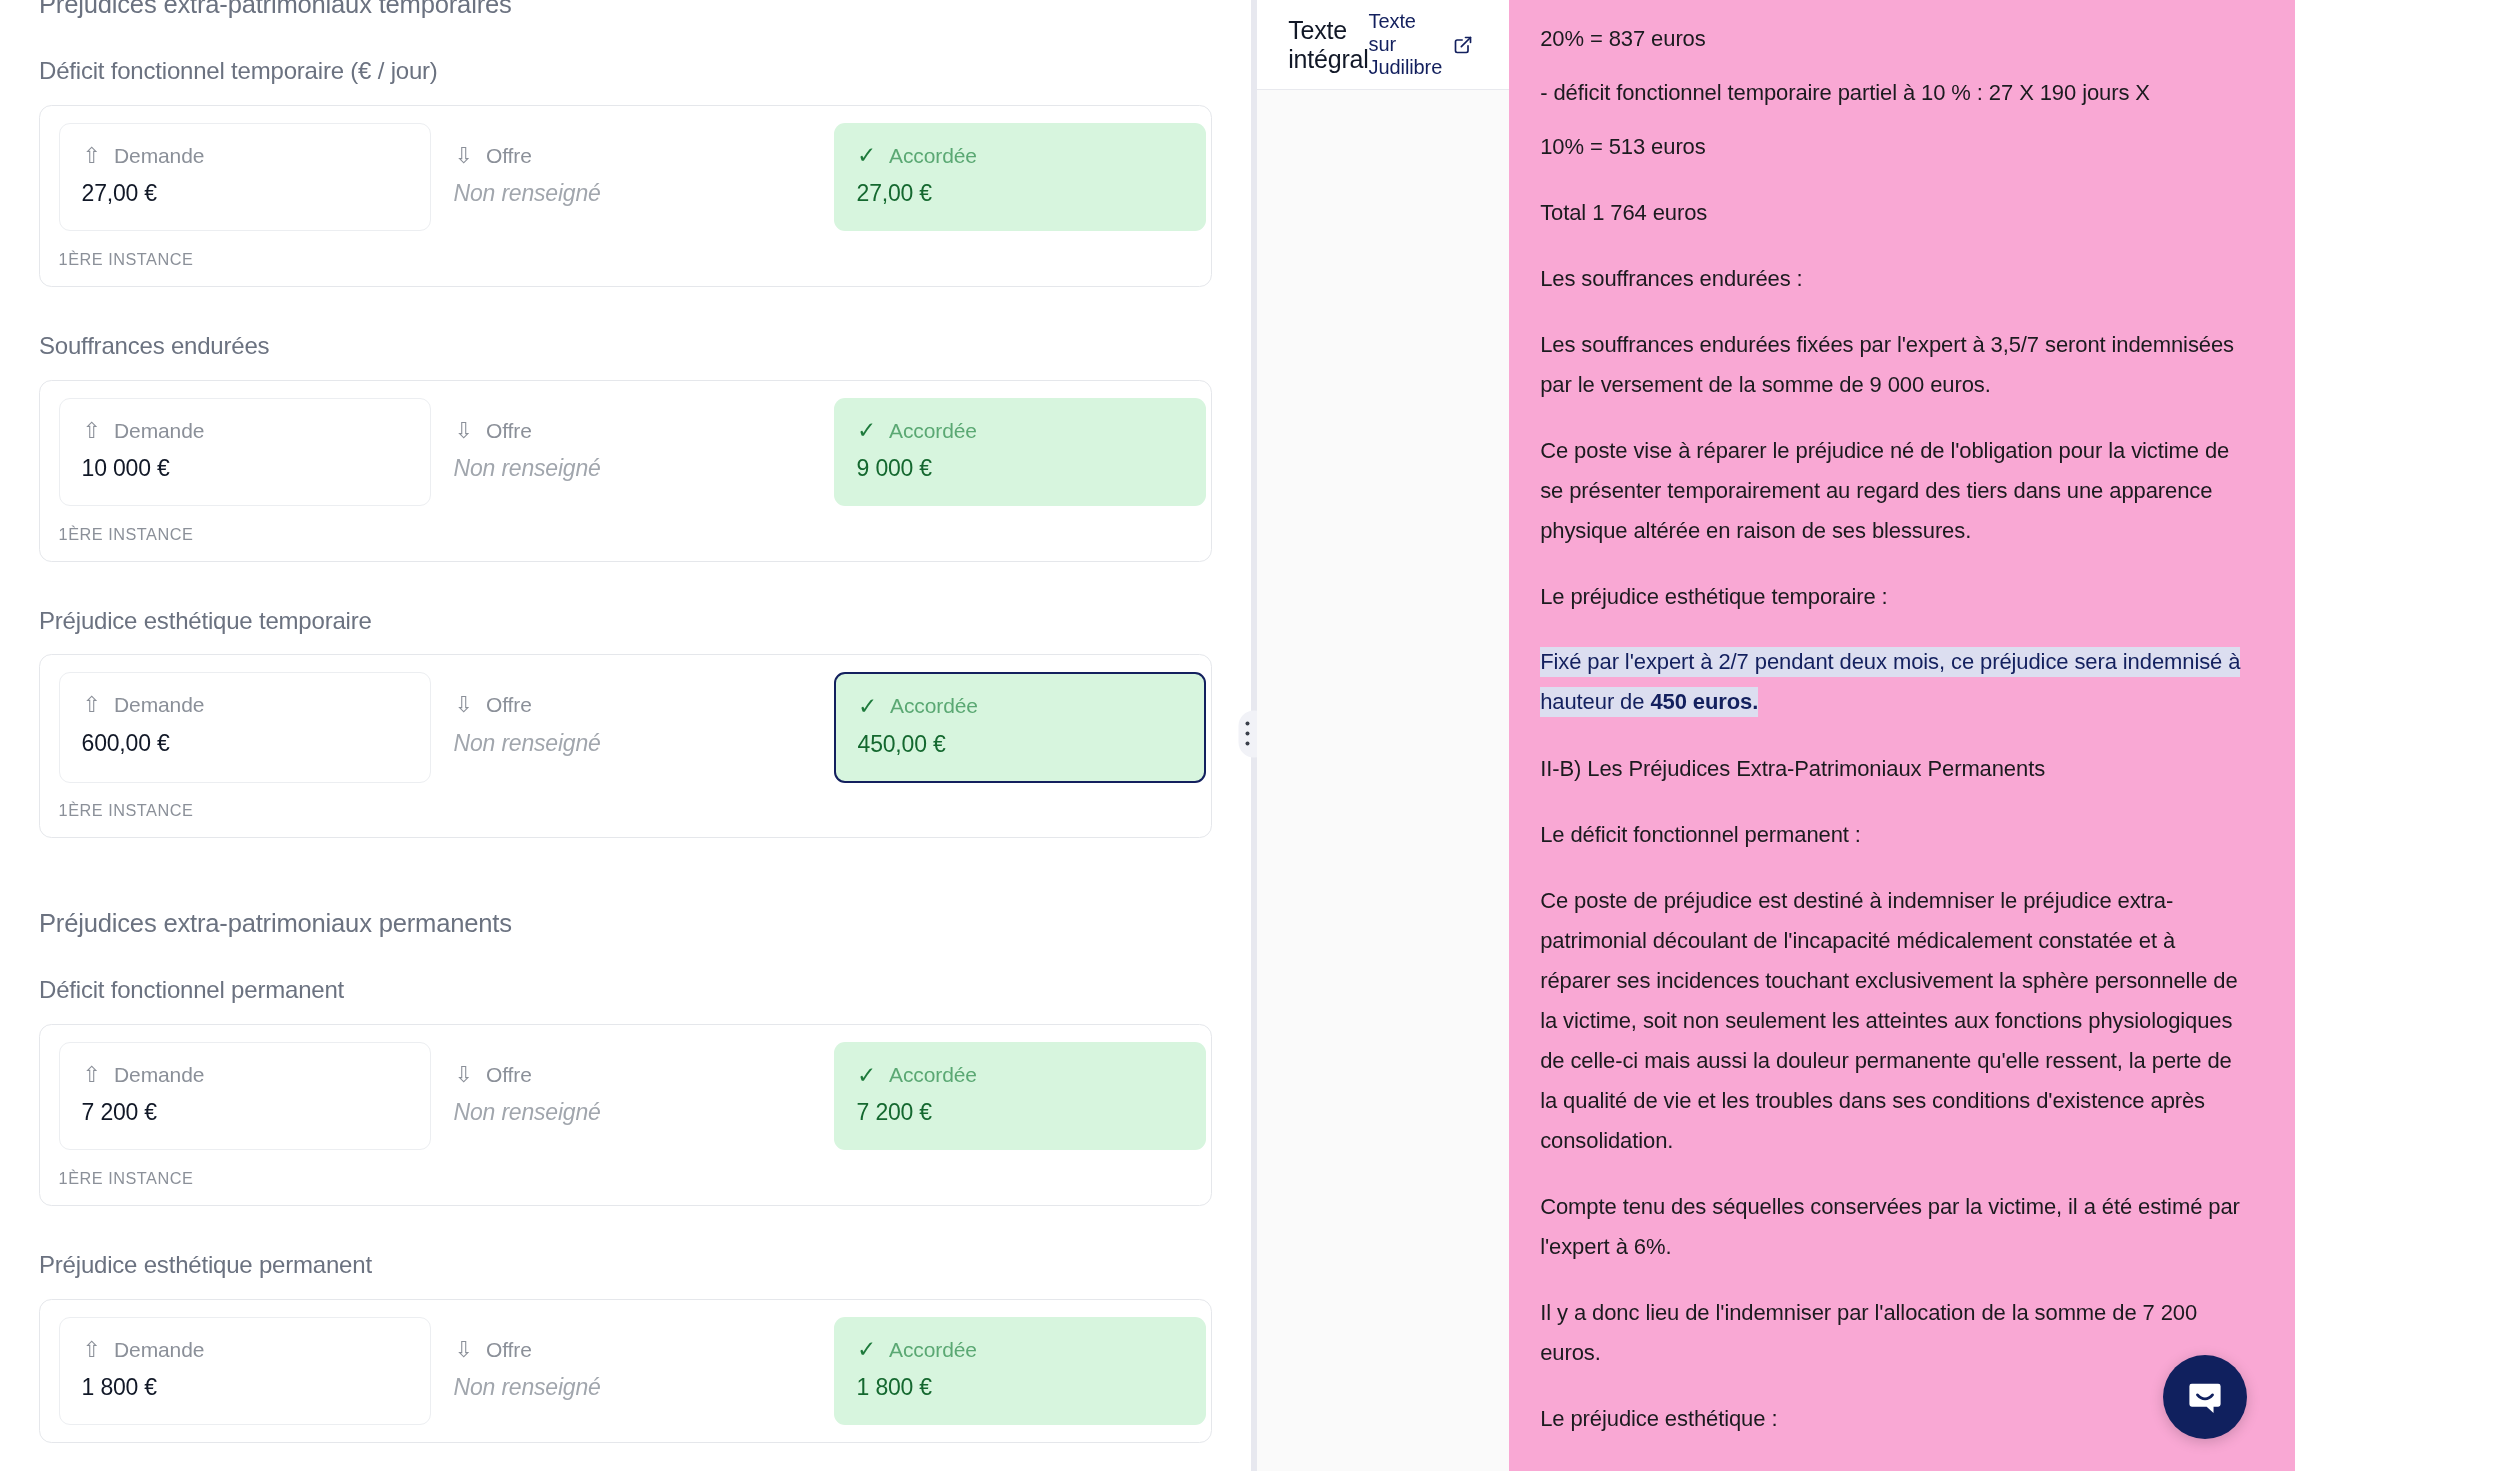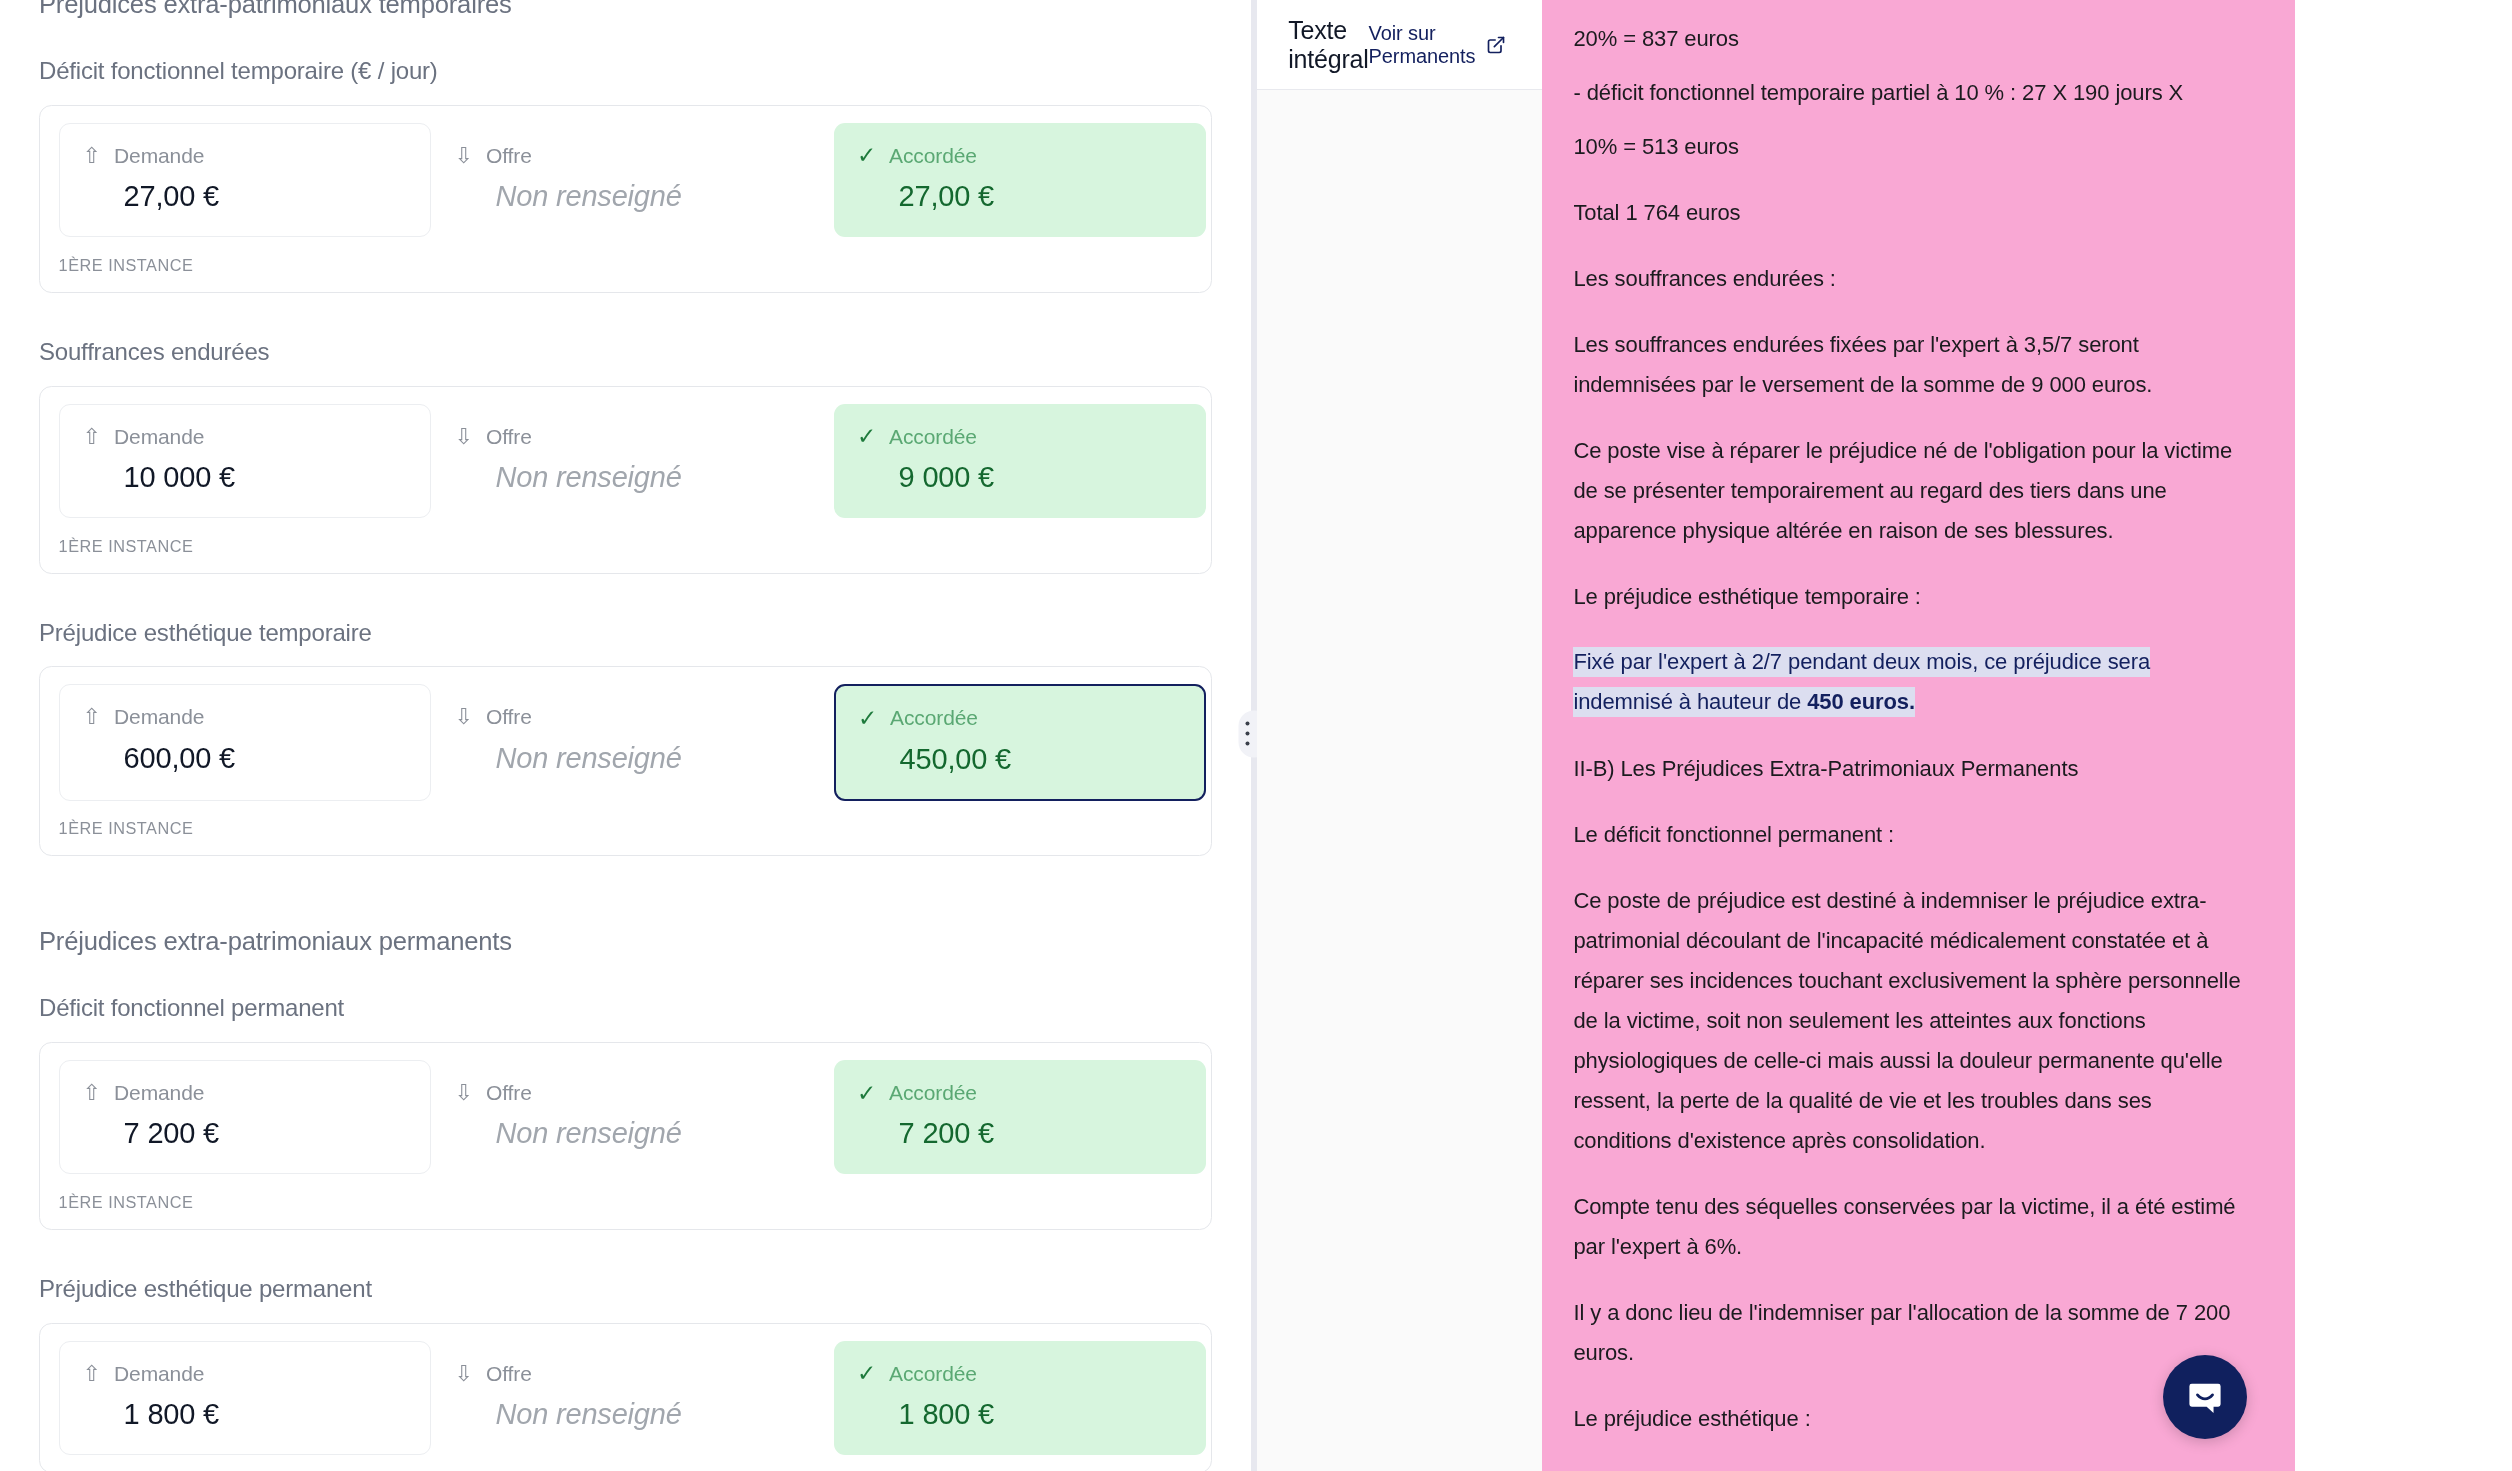--- a/index.html
+++ b/index.html
@@ -120,25 +120,24 @@
     color: #8b9099;
     font-weight: 400;
     letter-spacing: -0.1px;
   }
 
   .cell-label.green {
     color: #5aa873;
   }
 
   .cell-value {
-    font-size: 29px;
+    font-size: 23px;
     color: #111827;
     font-weight: 400;
     letter-spacing: -0.2px;
-    margin-left: 42px;
   }
 
   .cell-value.green {
     color: #14682f;
   }
 
   .cell-value.muted {
     color: #a1a6ad;
     font-style: italic;
   }
@@ -458,21 +457,21 @@
           <i></i>
       </div>
     </div>
   </div>
 
   <div class="right-panel">
 
     <div class="right-header">
       <div class="title">Texte intégral</div>
       <a class="judilibre-link">
-        <span>Voir sur Permanents</span>
+        <span>Texte sur Judilibre</span>
         <span class="ext-icon">
           <svg width="20" height="20" viewBox="0 0 24 24" fill="none" stroke="#13205e" stroke-width="2" stroke-linecap="round" stroke-linejoin="round">
             <path d="M18 13v6a2 2 0 0 1-2 2H5a2 2 0 0 1-2-2V8a2 2 0 0 1 2-2h6"></path>
             <polyline points="15 3 21 3 21 9"></polyline>
             <line x1="10" y1="14" x2="21" y2="3"></line>
           </svg>
         </span>
       </a>
     </div>
 

